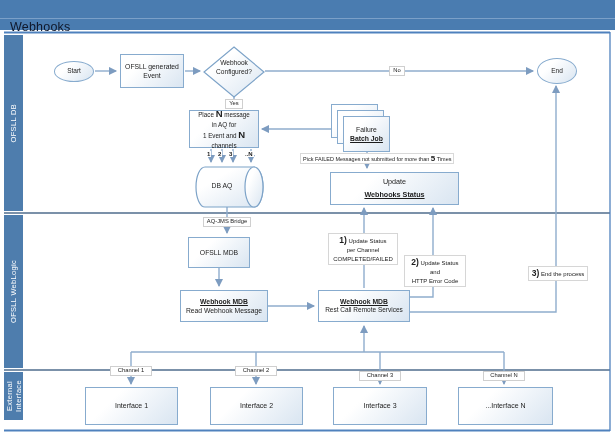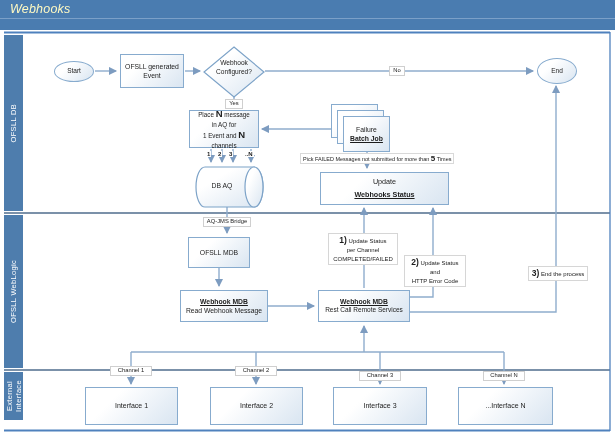--- a/index.html
+++ b/index.html
@@ -4,21 +4,21 @@
 <style>
   :root{
     --header_bg:#4a7cb0; --lane_bg:#4e7dad; --line:#8fadcd; --divider:#4f6d8c;
     --border_blue:#4f81bd; --box_border:#87abce; --text:#1c1c1c;
   }
   html,body{margin:0;padding:0;background:#fff;}
   .stage{position:relative;width:615px;height:437px;background:#fff;overflow:hidden;
          font-family:"Liberation Sans",sans-serif;color:var(--text);}
   .header{position:absolute;left:0;top:0;width:615px;height:30px;background:var(--header_bg);}
   .header::after{content:"";position:absolute;left:0;top:18px;width:615px;height:1px;background:#7ba0c8;}
-  .header-title{position:absolute;left:10px;top:2px;font-size:12.5px;color:#fef9c3;letter-spacing:.2px;font-style:italic;}
+  .header-title{position:absolute;left:10px;top:20px;font-size:12.5px;color:#0f172a;letter-spacing:.2px;}
   .layer{position:absolute;left:0;top:0;}
   .lane{position:absolute;left:4px;width:19px;background:var(--lane_bg);
         display:flex;align-items:center;justify-content:center;}
   .lane span{writing-mode:vertical-rl;transform:rotate(180deg);color:#fff;font-size:7.5px;
         letter-spacing:.3px;text-align:center;line-height:9px;}
   .node{position:absolute;box-sizing:border-box;border:1px solid var(--box_border);
         background:linear-gradient(135deg,#ffffff 30%,#d9e5f1 100%);
         display:flex;flex-direction:column;align-items:center;justify-content:center;
         text-align:center;font-size:6.8px;line-height:1.35;}
   .ellipse{border-radius:50%;font-size:6.5px;}
@@ -137,21 +137,21 @@
   <div class="stackrect" style="left:337px;top:110px;width:47px;height:34px;"></div>
   <div class="node" style="left:343px;top:116px;width:47px;height:36px;">
     <div>Failure</div>
     <div class="bu">Batch Job</div>
   </div>
 
   <div class="picktext" style="left:300px;top:153px;">
     <span>Pick FAILED Messages not submitted for more than</span> <span style="font-size:8px;font-weight:600;">5</span> <span>Times</span>
   </div>
 
-  <div class="node" style="left:320px;top:172px;width:129px;height:33px;flex-direction:column;gap:3px;font-size:7.2px;">
+  <div class="node" style="left:330px;top:172px;width:129px;height:33px;flex-direction:column;gap:3px;font-size:7.2px;">
     <span>Update</span>
     <span class="bu">Webhooks Status</span>
   </div>
 
   <div class="lbl" style="left:203px;top:217px;width:48px;">AQ-JMS Bridge</div>
 
   <div class="node" style="left:188px;top:237px;width:62px;height:31px;">OFSLL MDB</div>
 
   <div class="node" style="left:180px;top:290px;width:88px;height:32px;">
     <div class="bu">Webhook MDB</div>

